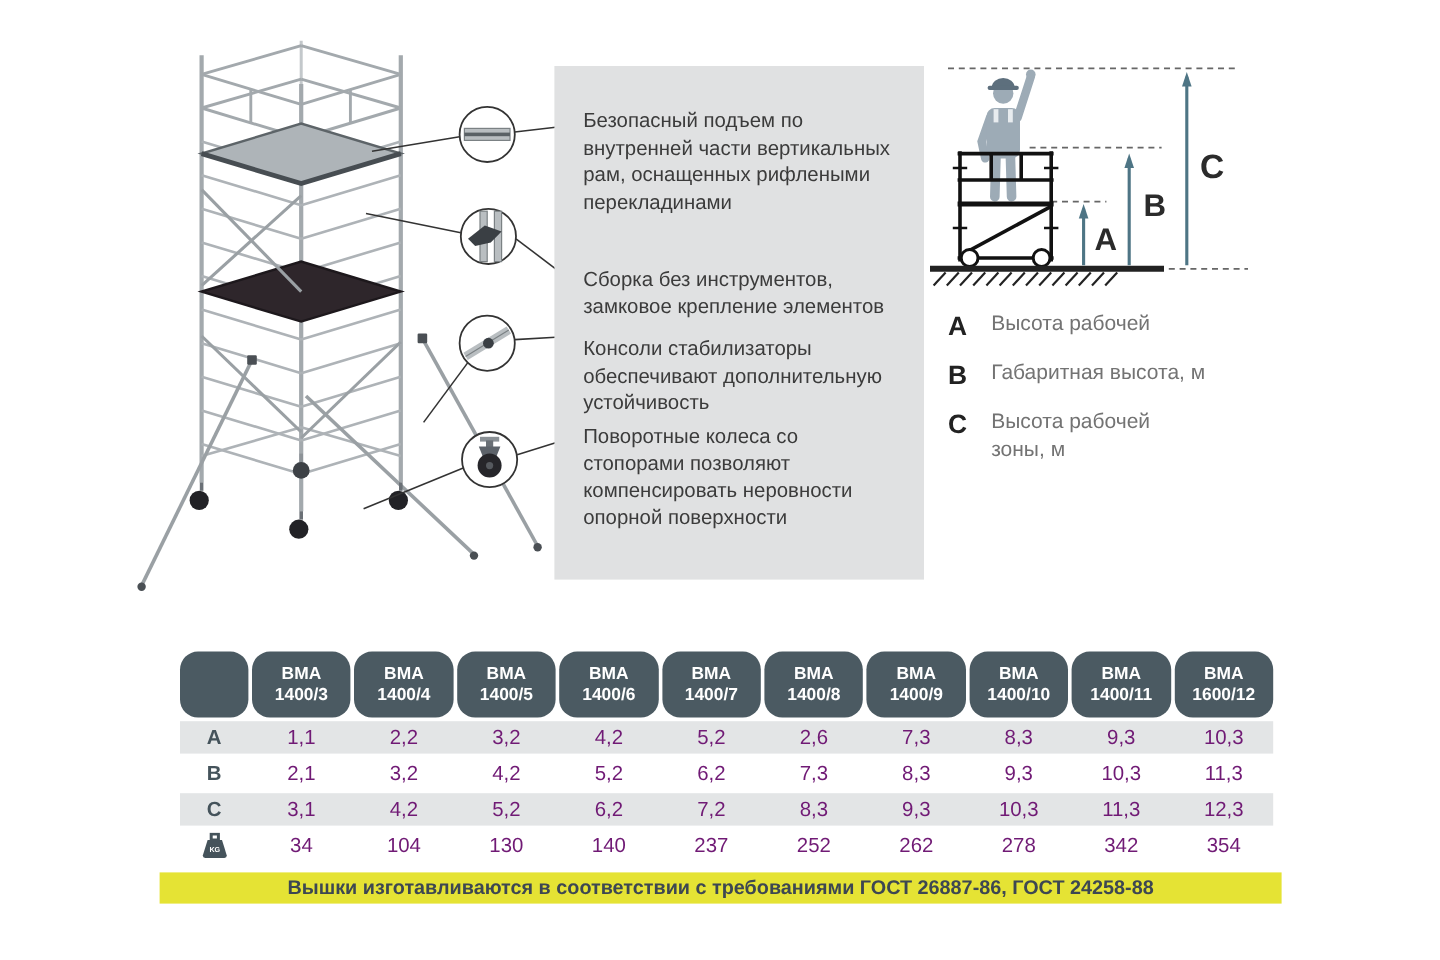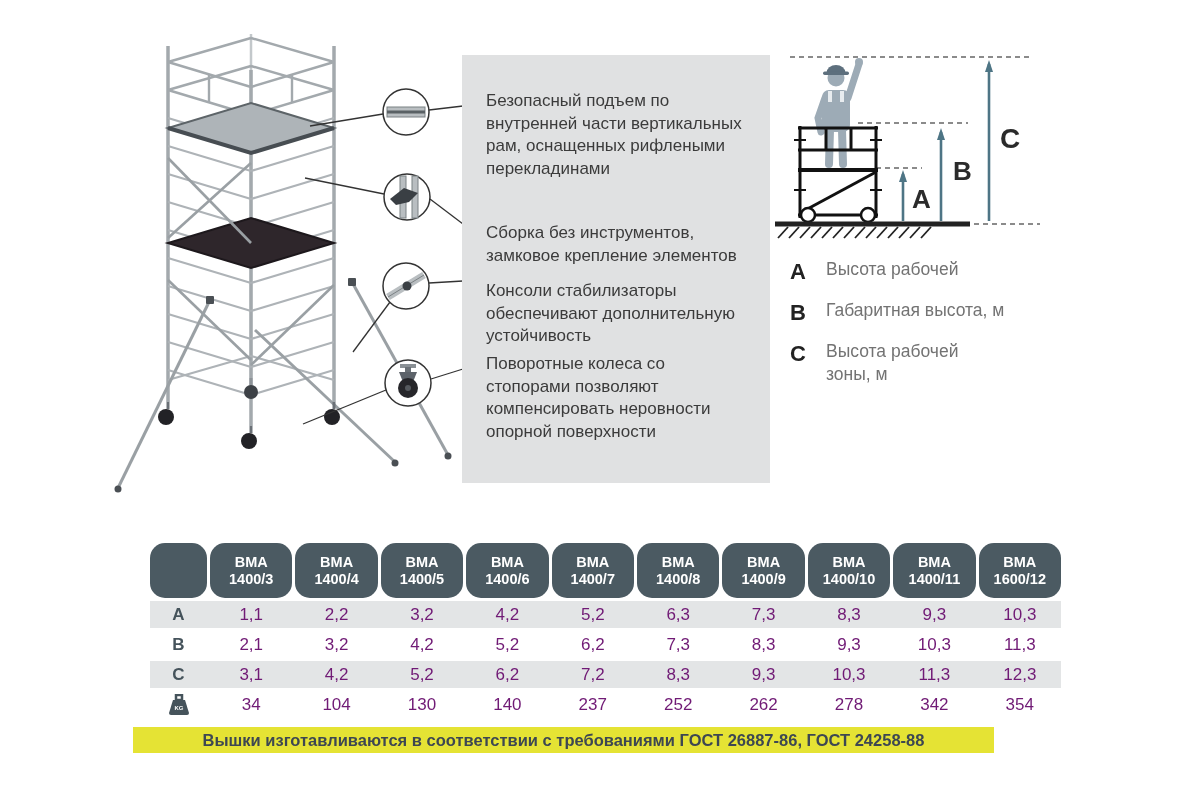--- a/index.html
+++ b/index.html
@@ -36,21 +36,21 @@
   .hc{background:#4b5a62;color:#fff;display:flex;flex-direction:column;align-items:center;
       justify-content:center;font-size:14.5px;font-weight:bold;line-height:17px;border-radius:15px;}
   .trow{display:grid;grid-template-columns:57px repeat(10,1fr);gap:3px;height:27px;
         margin-top:3px;align-items:center;text-align:center;}
   .trow.stripe{background:#e3e5e6;}
   .rlabel{font-size:17px;font-weight:bold;color:#45535b;}
   .rval{font-size:17px;color:#701a75;}
   .kgcell{display:flex;align-items:center;justify-content:center;}
 
   
-  .banner{position:absolute;left:133px;top:727px;width:861px;height:26px;background:#e5e334;
+  .banner{position:absolute;left:133px;top:727px;width:935px;height:26px;background:#e5e334;
           display:flex;align-items:center;justify-content:center;font-size:16.5px;
           font-weight:bold;color:#3d4752;}
 </style>
 </head>
 <body>
 
 <div class="page">
 
   <svg class="left-art" width="480" height="540" viewBox="0 0 480 540">
     <g stroke="#c3c8cb" stroke-width="2.5" fill="none">
@@ -338,21 +338,21 @@
         </div>
       </div>
     <div class="tbody">
         <div class="trow stripe">
           <div class="rlabel">A</div>
           <div class="rval">1,1</div>
           <div class="rval">2,2</div>
           <div class="rval">3,2</div>
           <div class="rval">4,2</div>
           <div class="rval">5,2</div>
-          <div class="rval">6,3</div>
+          <div class="rval">2,6</div>
           <div class="rval">7,3</div>
           <div class="rval">8,3</div>
           <div class="rval">9,3</div>
           <div class="rval">10,3</div>
         </div>
         <div class="trow">
           <div class="rlabel">B</div>
           <div class="rval">2,1</div>
           <div class="rval">3,2</div>
           <div class="rval">4,2</div>

